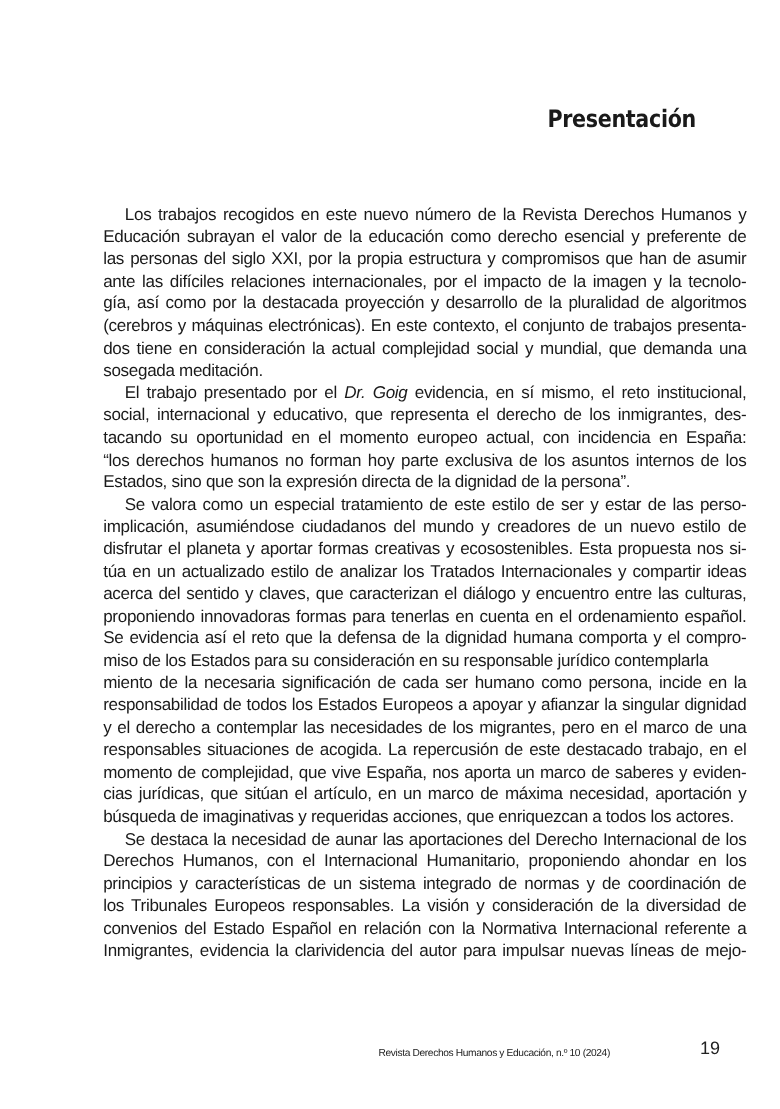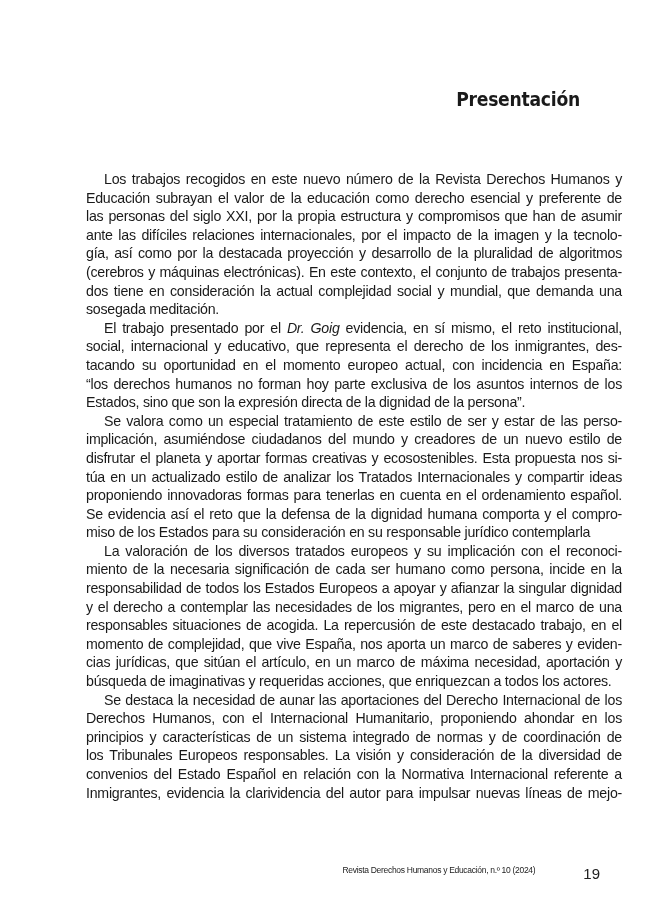--- a/index.html
+++ b/index.html
@@ -50,22 +50,22 @@
       padding-left: 18px;
     }
     .line em {
       font-style: italic;
     }
     .footer {
       position: absolute;
       top: 865px;
       right: 50px;
       display: flex;
-      align-items: flex-start;
-      gap: 5px;
+      align-items: flex-end;
+      gap: 32px;
     }
     .footer-journal {
       font-size: 8.5px;
       letter-spacing: -0.3px;
       color: #222;
     }
     .footer-page {
       font-size: 15px;
       color: #222;
       margin-left: 43px;
@@ -95,27 +95,27 @@
     <span class="line">tacando su oportunidad en el momento europeo actual, con incidencia en España:</span>
     <span class="line">“los derechos humanos no forman hoy parte exclusiva de los asuntos internos de los</span>
     <span class="line last">Estados, sino que son la expresión directa de la dignidad de la persona”.</span>
   </div>
 
   <div>
     <span class="line indent">Se valora como un especial tratamiento de este estilo de ser y estar de las perso-</span>
     <span class="line">implicación, asumiéndose ciudadanos del mundo y creadores de un nuevo estilo de</span>
     <span class="line">disfrutar el planeta y aportar formas creativas y ecosostenibles. Esta propuesta nos si-</span>
     <span class="line">túa en un actualizado estilo de analizar los Tratados Internacionales y compartir ideas</span>
+    <span class="line">acerca del sentido y claves, que caracterizan el diálogo y encuentro entre las culturas,</span>
     <span class="line">proponiendo innovadoras formas para tenerlas en cuenta en el ordenamiento español.</span>
     <span class="line">Se evidencia así el reto que la defensa de la dignidad humana comporta y el compro-</span>
     <span class="line last">miso de los Estados para su consideración en su responsable jurídico contemplarla</span>
   </div>
 
   <div>
-    <span class="line indent">La valoración de los diversos tratados europeos y su implicación con el reconoci-</span>
     <span class="line">miento de la necesaria significación de cada ser humano como persona, incide en la</span>
     <span class="line">responsabilidad de todos los Estados Europeos a apoyar y afianzar la singular dignidad</span>
     <span class="line">y el derecho a contemplar las necesidades de los migrantes, pero en el marco de una</span>
     <span class="line">responsables situaciones de acogida. La repercusión de este destacado trabajo, en el</span>
     <span class="line">momento de complejidad, que vive España, nos aporta un marco de saberes y eviden-</span>
     <span class="line">cias jurídicas, que sitúan el artículo, en un marco de máxima necesidad, aportación y</span>
     <span class="line last">búsqueda de imaginativas y requeridas acciones, que enriquezcan a todos los actores.</span>
   </div>
 
   <div>

